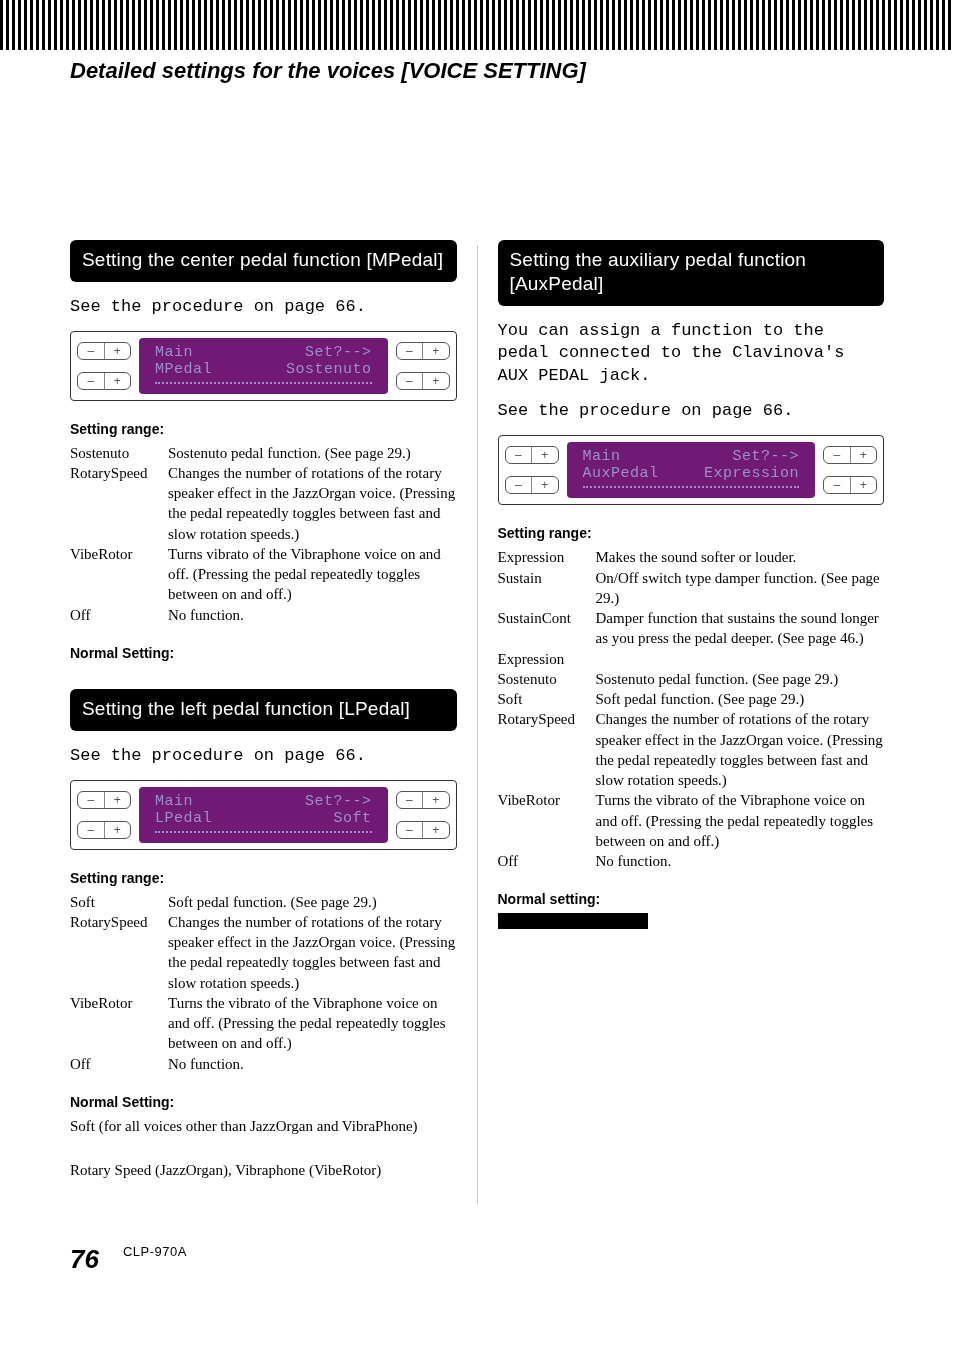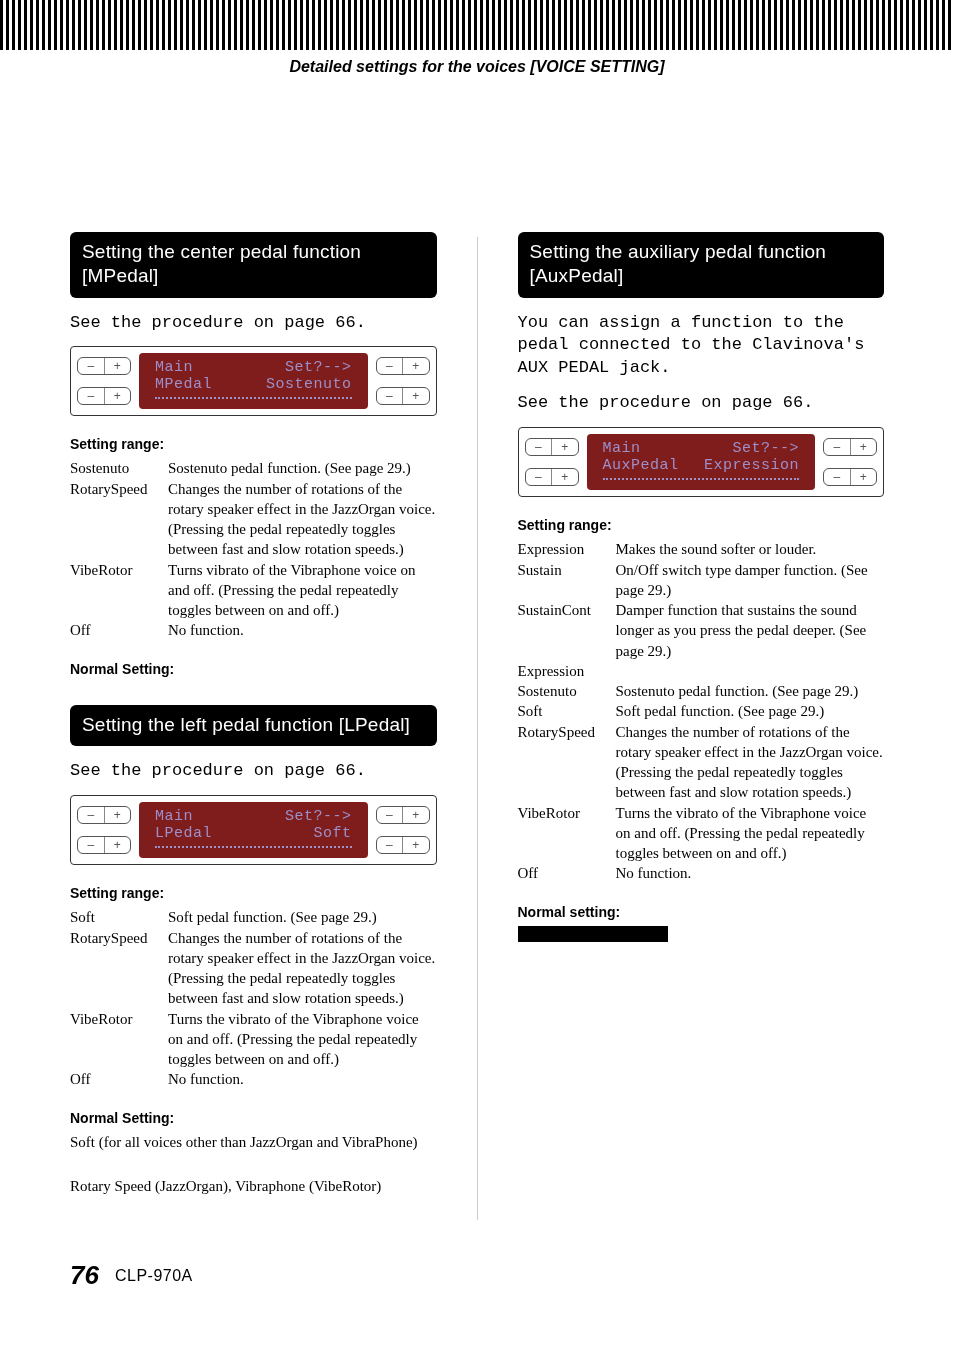--- a/index.html
+++ b/index.html
@@ -12,28 +12,27 @@
   }
   .barcode-top {
     height: 50px;
     background: repeating-linear-gradient(90deg, #000 0 3px, #fff 3px 6px);
     width: 100%;
   }
   .page-header {
     padding: 8px 70px 6px 70px;
     font-style: italic;
     font-weight: bold;
-    font-size: 16px;
+    font-size: 22px;
     font-family: 'Trebuchet MS', Arial, sans-serif;
-    text-align: center;
   }
   .content {
     display: flex;
     padding: 150px 70px 0 70px;
-    gap: 40px;
+    gap: 20px;
   }
   .col {
     flex: 1;
     min-width: 0;
   }
   .divider {
     width: 1px;
     background: #ccc;
     margin-top: 5px;
   }
@@ -84,21 +83,21 @@
   }
   .pm-half {
     flex: 1;
     display: flex;
     align-items: center;
     justify-content: center;
     color: #555;
   }
   .pm-sep { width: 1px; background: #888; }
   .lcd-screen {
-    background: #7f1d1d;
+    background: #701a75;
     color: #9d8fc9;
     font-family: 'Courier New', monospace;
     font-size: 15px;
     padding: 6px 16px 10px 16px;
     flex: 1;
     margin: 0 8px;
     border-radius: 4px;
     letter-spacing: 0.5px;
     position: relative;
   }
@@ -140,32 +139,32 @@
     line-height: 1.35;
     margin-bottom: 24px;
   }
   .spacer { height: 22px; }
   .black-box {
     width: 150px; height: 16px; background: #000; margin-top: 6px;
   }
   .footer {
     padding: 40px 4px 30px 70px;
     display: flex;
-    align-items: center;
-    gap: 16px;
+    align-items: flex-start;
+    gap: 24px;
   }
   .page-num {
     font-family: 'Trebuchet MS', Arial, sans-serif;
     font-style: italic;
     font-weight: bold;
     font-size: 26px;
   }
   .model {
     font-family: Arial, sans-serif;
-    font-size: 16px;
+    font-size: 13px;
     letter-spacing: 0.5px;
   }
 </style>
 </head>
 <body>
 
 <div class="barcode-top"></div>
 <div class="page-header">Detailed settings for the voices [VOICE SETTING]</div>
 
 <div class="content">
@@ -334,21 +333,21 @@
       <div class="setting-row">
           <span class="setting-key">Expression</span>
           <span class="setting-val">Makes the sound softer or louder.</span>
         </div>
       <div class="setting-row">
           <span class="setting-key">Sustain</span>
           <span class="setting-val">On/Off switch type damper function. (See page 29.)</span>
         </div>
       <div class="setting-row">
           <span class="setting-key">SustainCont</span>
-          <span class="setting-val">Damper function that sustains the sound longer as you press the pedal deeper. (See page 29.)</span>
+          <span class="setting-val">Damper function that sustains the sound longer as you press the pedal deeper. (See page 46.)</span>
         </div>
       <div class="setting-row">
           <span class="setting-key">Expression</span>
         </div>
       <div class="setting-row">
           <span class="setting-key">Sostenuto</span>
           <span class="setting-val">Sostenuto pedal function. (See page 29.)</span>
         </div>
       <div class="setting-row">
           <span class="setting-key">Soft</span>

